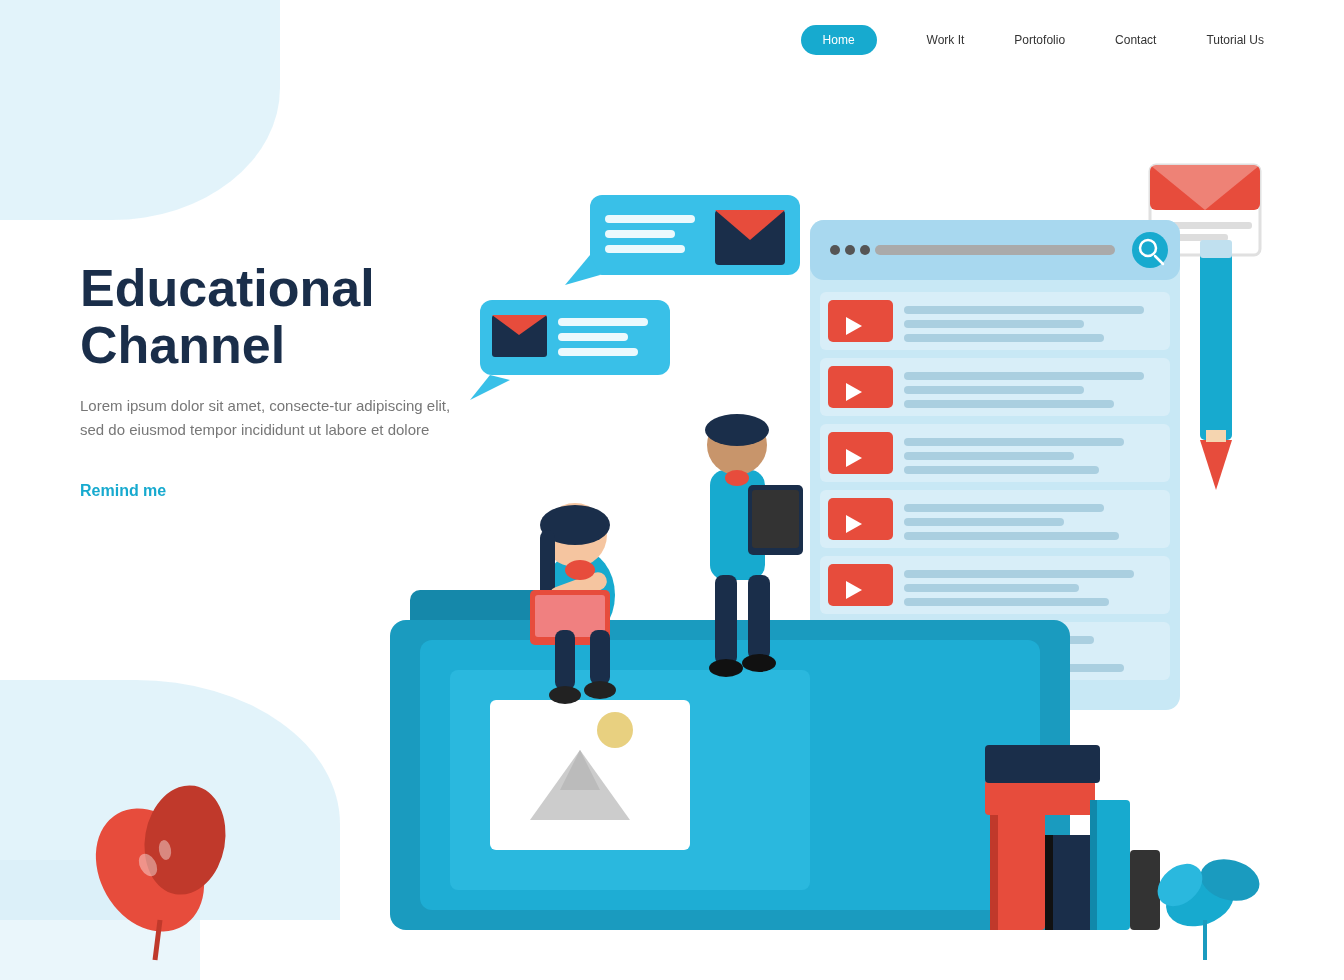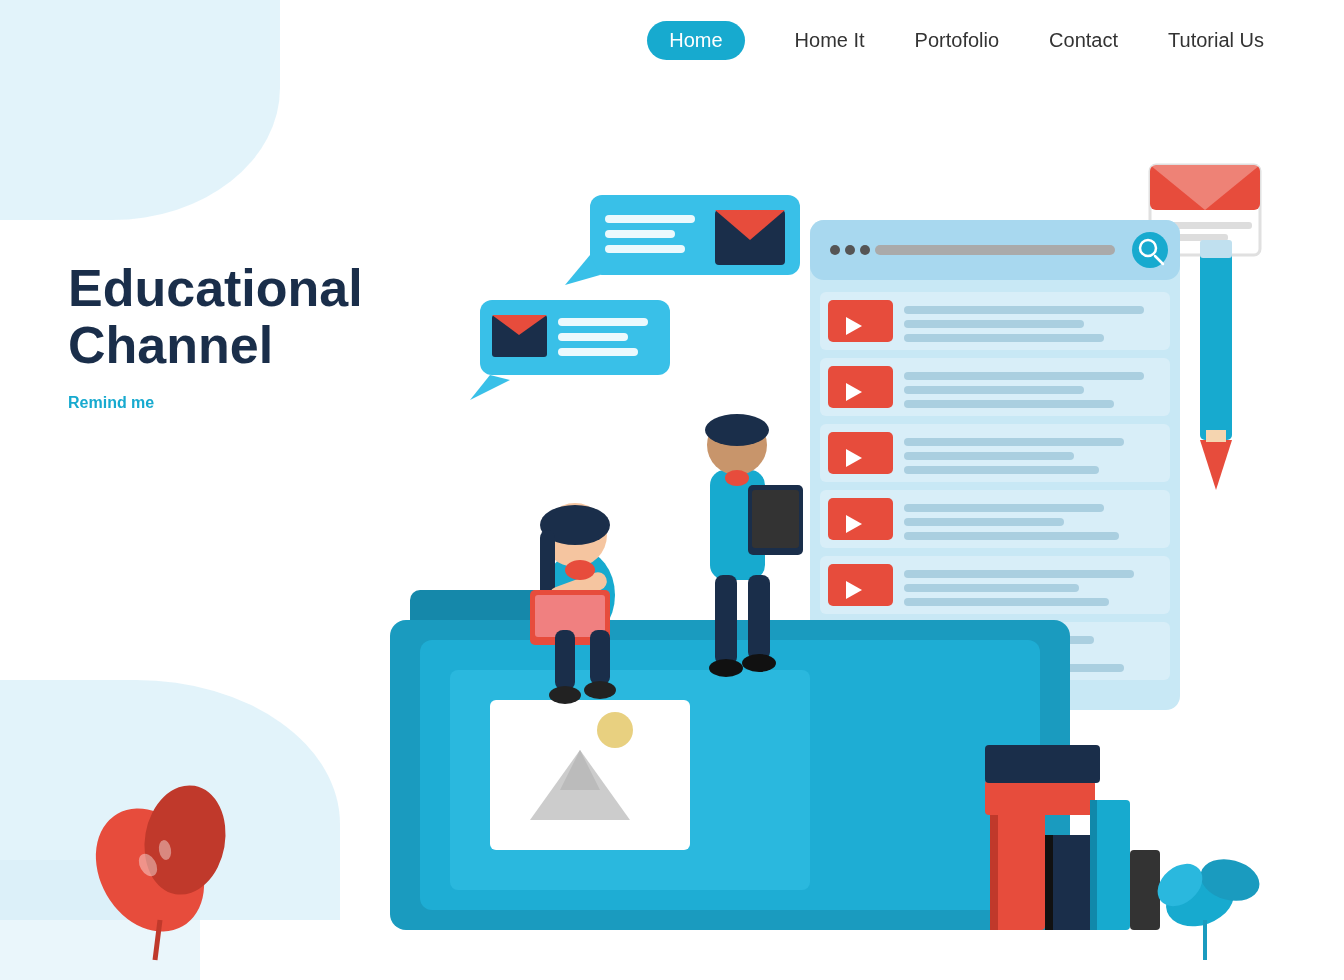--- a/index.html
+++ b/index.html
@@ -44,37 +44,37 @@
       top: 0; left: 0; right: 0;
       height: 80px;
       display: flex;
       align-items: center;
       justify-content: flex-end;
       padding-right: 80px;
       gap: 50px;
       z-index: 10;
     }
     .nav-item {
-      font-size: 20px;
+      font-size: 12px;
       color: #333;
       cursor: pointer;
       font-weight: 500;
     }
     .nav-item.active {
       background: #17aacf;
       color: #fff;
       padding: 8px 22px;
       border-radius: 20px;
     }
 
     
     .left-content {
       position: absolute;
       top: 260px;
-      left: 68px;
+      left: 80px;
       width: 380px;
     }
     .main-title {
       font-size: 52px;
       font-weight: 900;
       color: #1a2e4a;
       line-height: 1.1;
       margin-bottom: 20px;
     }
     .subtitle {
@@ -117,28 +117,29 @@
   </style>
 </head>
 <body>
 
 <div class="bg-blob-top-left"></div>
 <div class="bg-blob-bottom-left"></div>
 <div class="bg-blob-bottom-left2"></div>
 
 <nav>
   <span class="nav-item active">Home</span>
-  <span class="nav-item">Home It</span>
+  <span class="nav-item">Work It</span>
   <span class="nav-item">Portofolio</span>
   <span class="nav-item">Contact</span>
   <span class="nav-item">Tutorial Us</span>
 </nav>
 
 <div class="left-content">
   <h1 class="main-title">Educational Channel</h1>
+  <p class="subtitle">Lorem ipsum dolor sit amet, consecte-tur adipiscing elit, sed do eiusmod tempor incididunt ut labore et dolore</p>
   <div class="button-group">
     <button class="btn-secondary">Remind me</button>
   </div>
 </div>
 
 <svg class="main-svg" viewBox="0 0 1344 980" xmlns="http://www.w3.org/2000/svg">
 
   <g>
     <rect x="590" y="195" width="210" height="80" rx="12" fill="#39c0e8"></rect>
     <polygon points="590,255 565,285 600,275" fill="#39c0e8"></polygon>

